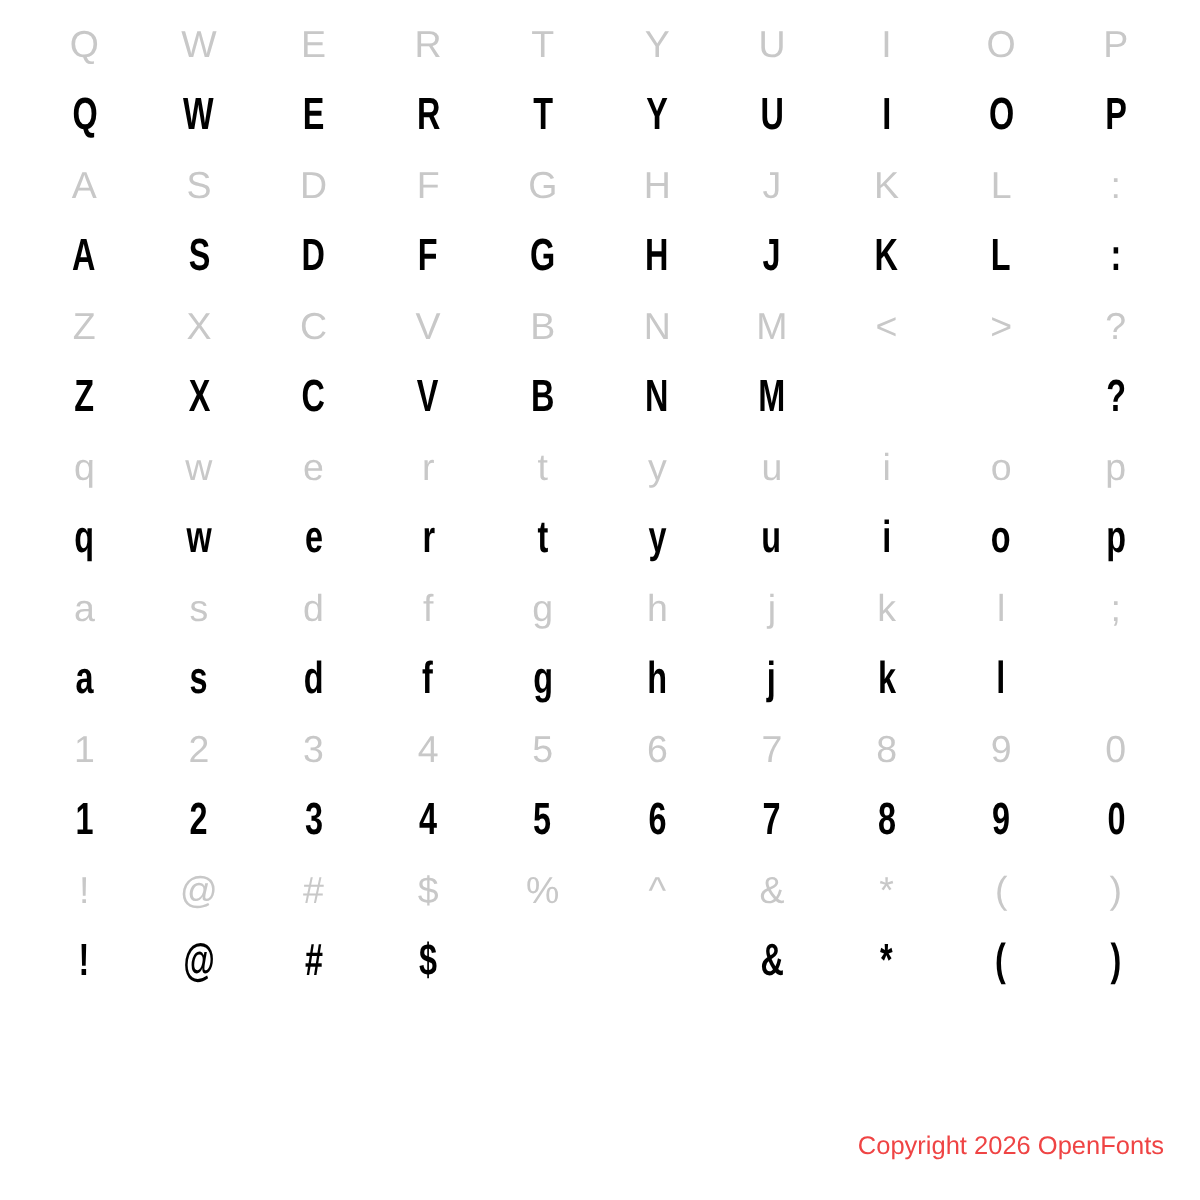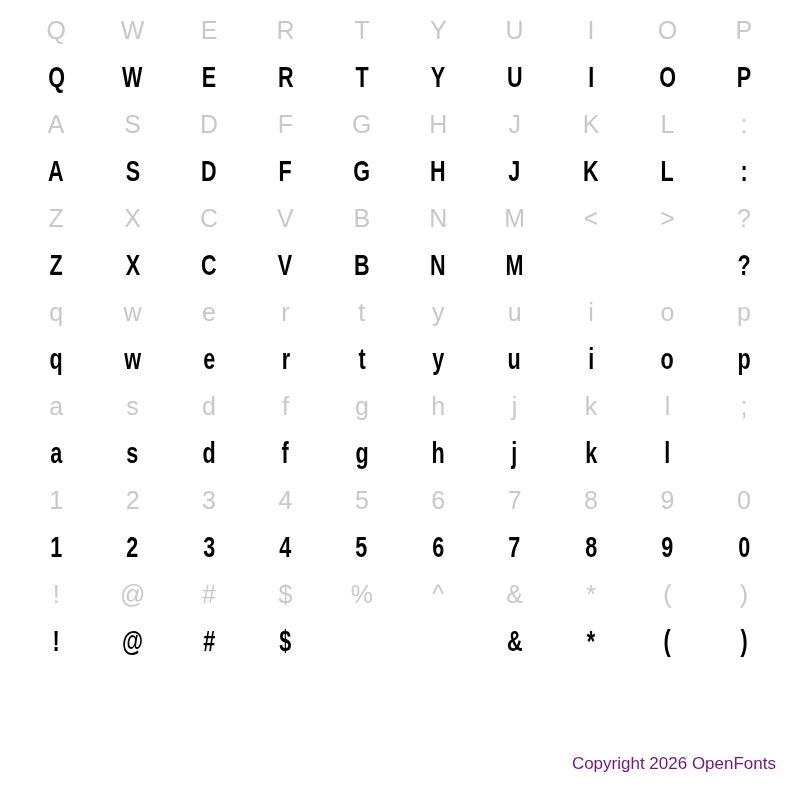--- a/index.html
+++ b/index.html
@@ -61,21 +61,21 @@
     font-family: "Liberation Sans", sans-serif;
     font-stretch: condensed;
     transform: scaleX(0.72);
     line-height: 1;
     letter-spacing: 0;
   }
   .copyright {
     position: absolute;
     right: 24px;
     bottom: 26px;
-    color: #701a75;
+    color: #ef4444;
     font-size: 17px;
     font-family: "Liberation Sans", sans-serif;
     white-space: nowrap;
   }
 </style>
 </head>
 <body>
 
 <div id="sheet">
   <div class="grid" id="grid">

